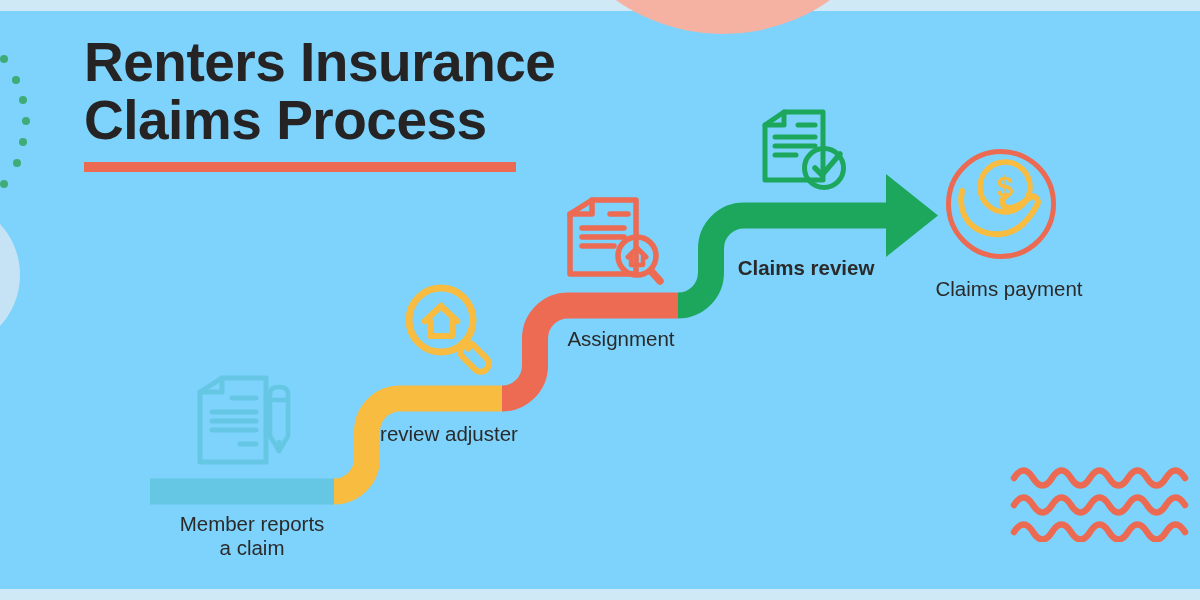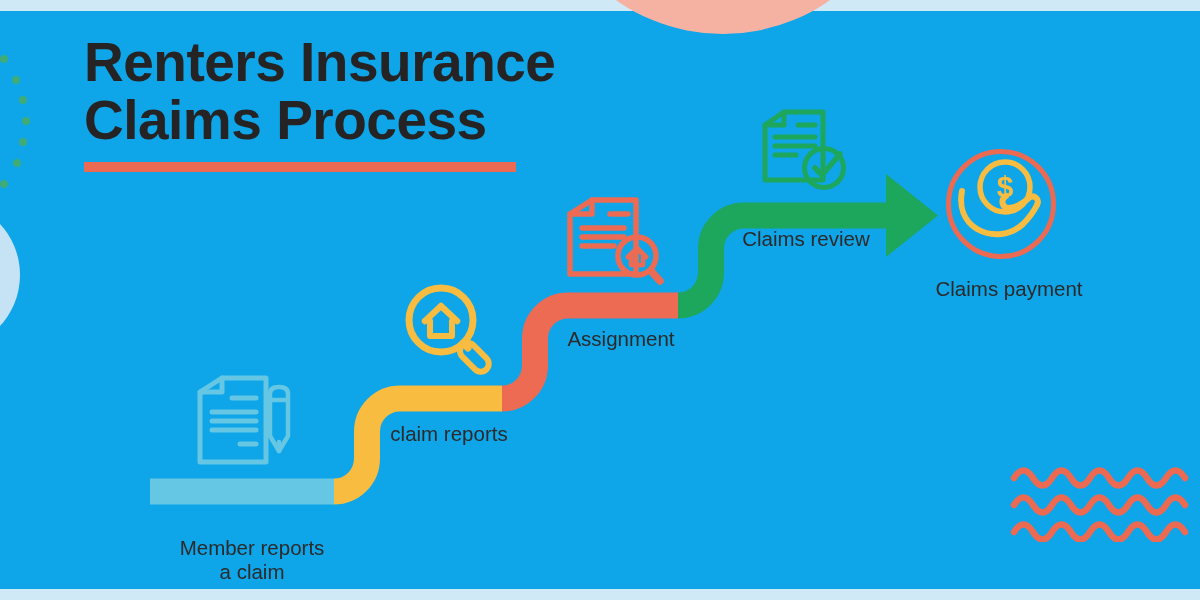--- a/index.html
+++ b/index.html
@@ -1,41 +1,41 @@
 <!DOCTYPE html>
 <html><head>
 <meta charset="utf-8">
 <style>
   html,body{margin:0;padding:0;background:#ffffff;}
   #canvas{
-    position:relative;width:1200px;height:600px;overflow:hidden;background:#0ea5e9;
+    position:relative;width:1200px;height:600px;overflow:hidden;background:#7dd3fc;
     font-family:"Liberation Sans",sans-serif;
   }
   .bar{position:absolute;left:0;width:1200px;height:11px;background:#cfe9f7;}
   #top-bar{top:0;}
   #bottom-bar{top:589px;}
   .circle{position:absolute;border-radius:50%;}
   #pink-circle{left:537px;top:-338px;width:372px;height:372px;background:#f5b2a3;}
   #blue-circle{left:-130px;top:200px;width:150px;height:150px;background:#c5e3f4;}
   .dot{position:absolute;width:8px;height:8px;border-radius:50%;background:#3fab77;}
   #title{
     position:absolute;left:84px;top:34px;width:600px;
     font-size:55px;font-weight:800;line-height:1.05;color:#262324;letter-spacing:-0.5px;
   }
   #title span{display:block;}
   #title-underline{position:absolute;left:84px;top:162px;width:432px;height:10px;background:#ec6a52;}
   .step-label{
     position:absolute;text-align:center;font-size:20.5px;line-height:1.18;
     color:#2b2a2a;font-weight:400;
   }
   .step-label span{display:block;}
-  #label-member{left:130px;top:512px;width:244px;margin-top:24px;}
+  #label-member{left:130px;top:512px;width:244px;}
   #label-adjuster{left:330px;top:422px;width:238px;}
   #label-gathering{left:510px;top:327px;width:222px;}
-  #label-review{left:703px;top:227px;width:206px;}
+  #label-review{left:703px;top:256px;width:206px;font-weight:bold;}
   #label-payment{left:898px;top:277px;width:222px;}
   .abs{position:absolute;}
 </style>
 </head>
 <body>
 
 <div id="canvas">
 
   <div class="bar" id="top-bar"></div>
   <div class="bar" id="bottom-bar"></div>
@@ -136,21 +136,21 @@
       <path d="M4 41 q9.5 -15 19 0 t19 0 t19 0 t19 0 t19 0 t19 0 t19 0 t19 0 t19 0"></path>
       <path d="M4 68 q9.5 -15 19 0 t19 0 t19 0 t19 0 t19 0 t19 0 t19 0 t19 0 t19 0"></path>
     </g>
   </svg>
 
   <div class="step-label" id="label-member">
     <span>Member reports</span>
     <span>a claim</span>
   </div>
   <div class="step-label" id="label-adjuster">
-    <span>claim reports</span>
+    <span>review adjuster</span>
   </div>
   <div class="step-label" id="label-gathering">
     <span>Assignment</span>
   </div>
   <div class="step-label" id="label-review">
     <span>Claims review</span>
   </div>
   <div class="step-label" id="label-payment">
     <span>Claims payment</span>
   </div>

